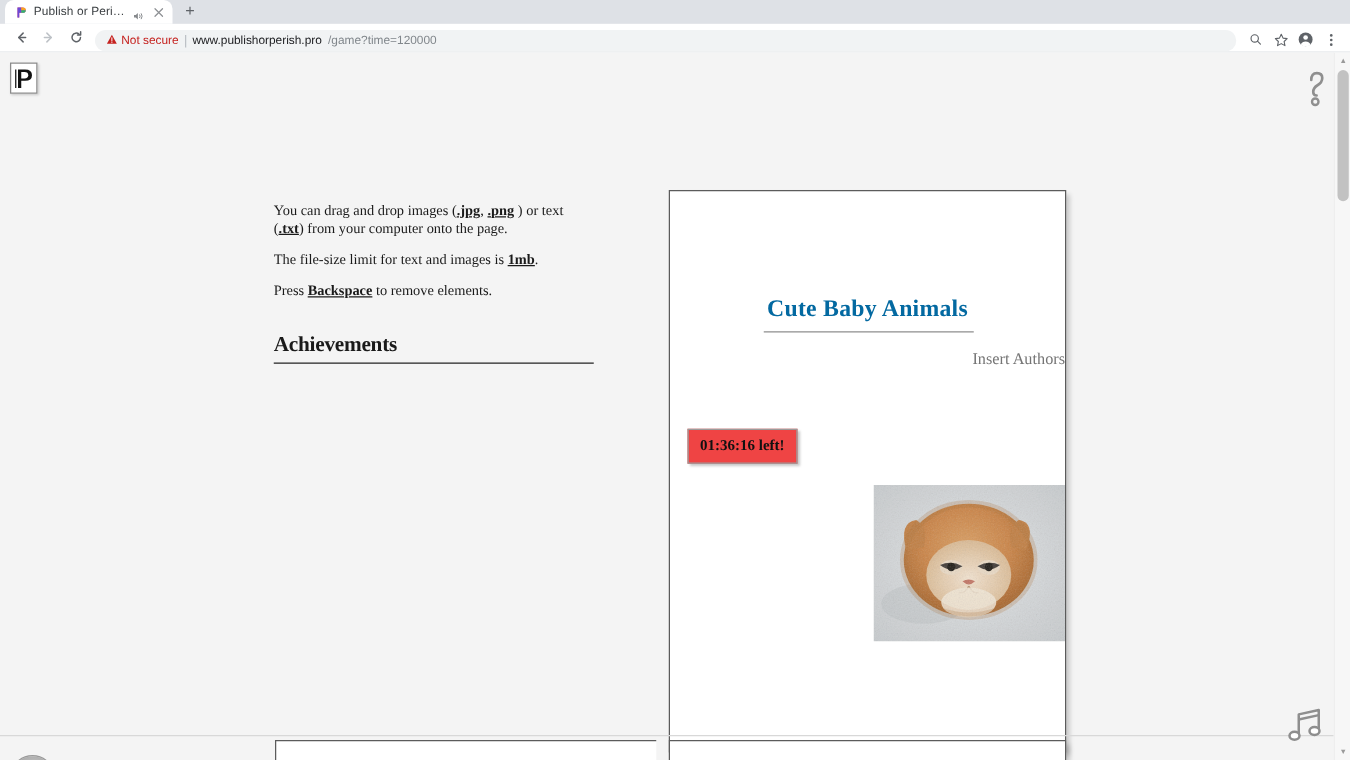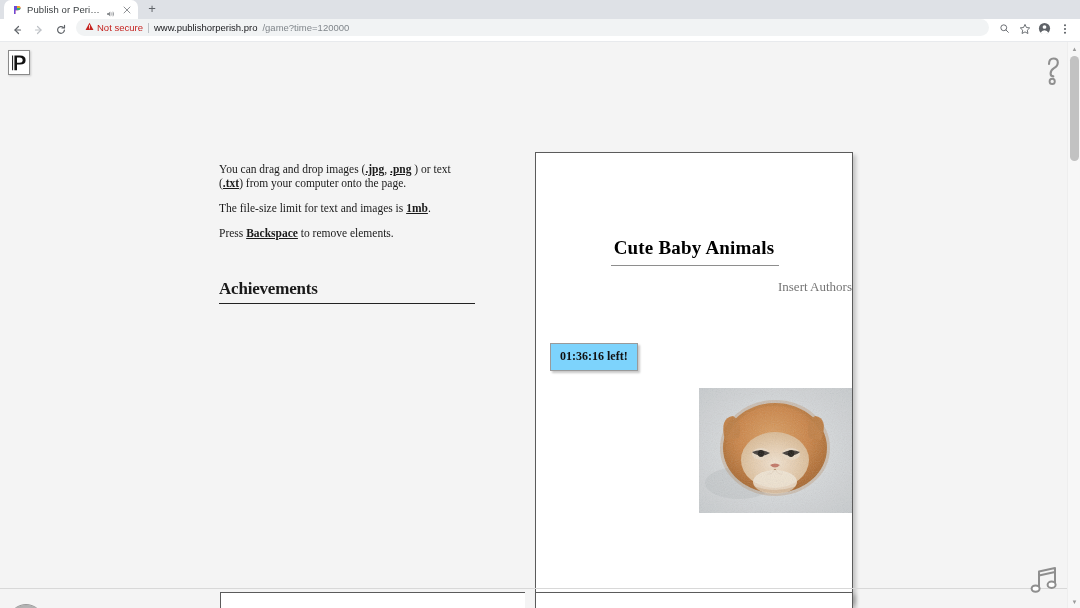--- a/index.html
+++ b/index.html
@@ -40,21 +40,21 @@
   .tab-close { width: 11px; height: 11px; flex:0 0 11px; opacity:.7;
      display:flex; align-items:center; justify-content:center; }
   .newtab {
     width: 20px; height: 19px; display:flex; align-items:center;
     justify-content:center; color:#5f6368; font-size:13px; line-height:1;
     margin-left: 4px; padding-bottom: 2px;
   }
 
   .toolbar {
     height: 23px; background: #fff;
-    display: flex; align-items: flex-start; gap: 0px;
+    display: flex; align-items: flex-end; gap: 0px;
     padding: 0 6px; border-bottom: 1px solid #e8eaed;
   }
   .navbtn {
     width: 22px; height: 22px; display: flex; align-items: center;
     justify-content: center; color: #5f6368;
   }
   .navbtn.disabled { color: #bdc1c6; }
   .omnibox {
     flex: 1; height: 17px; background: #f1f3f4; border-radius: 9px;
     display: flex; align-items: center; padding: 0 9px; gap: 5px;
@@ -117,21 +117,21 @@
   .instructions {
     position:absolute; left:219px; top:120px; width:256px;
     font-family: "Liberation Serif", serif;
     color:#1a1a1a;
   }
   .sec-head {
     font-size:17px; font-weight:bold; letter-spacing:-.2px;
     padding-bottom:4px; border-bottom:1.5px solid #222;
     margin-bottom:12px;
   }
-  .sec-head.second { margin-top:39px; }
+  .sec-head.second { margin-top:26px; }
   .instructions p {
     font-size:11.5px; line-height:14px; margin-bottom:11px;
   }
   .instructions b { font-weight:bold;text-decoration:underline; }
 
   
   .page {
     position:absolute; background:#fff;
     border:1.5px solid #5b5b5b;
     box-shadow: 3px 3px 4px rgba(0,0,0,.20);
@@ -140,37 +140,37 @@
   .page-number {
     position:absolute; left:535px; top:561px; width:318px;
     text-align:center; font-family:"Liberation Serif", serif;
     font-size:10px; color:#333; padding-left:308px;
   }
 
   .doc-title {
     position:absolute; left:0; right:0; top:84px;
     text-align:center;
     font-family:"Liberation Serif", serif;
-    font-size:19px; font-weight:bold; color:#000000;
+    font-size:19px; font-weight:bold; color:#0369a1;
     letter-spacing:.2px;
   }
   .doc-title-rule {
     position:absolute; left:75px; width:168px; top:112px;
     height:1px; background:#8e8e8e;
   }
   .doc-authors {
     position:absolute; left:0; right:0; top:126px;
     text-align:right;
     font-family:"Liberation Serif", serif;
     font-size:13px; color:#757575;
   }
 
   .timer-box {
     position:absolute; left:14px; top:190px;
-    background:#7dd3fc; border:1.5px solid #9a9a9a;
+    background:#ef4444; border:1.5px solid #9a9a9a;
     padding:5px 9px 6px 9px;
     font-family:"Liberation Serif", serif;
     font-size:12px; font-weight:bold; color:#111;
     box-shadow:2px 2px 2px rgba(0,0,0,.22);
     white-space:nowrap;
   }
 
   .cat-img {
     position:absolute; left:163px; top:235px;
     width:153px; height:125px;

